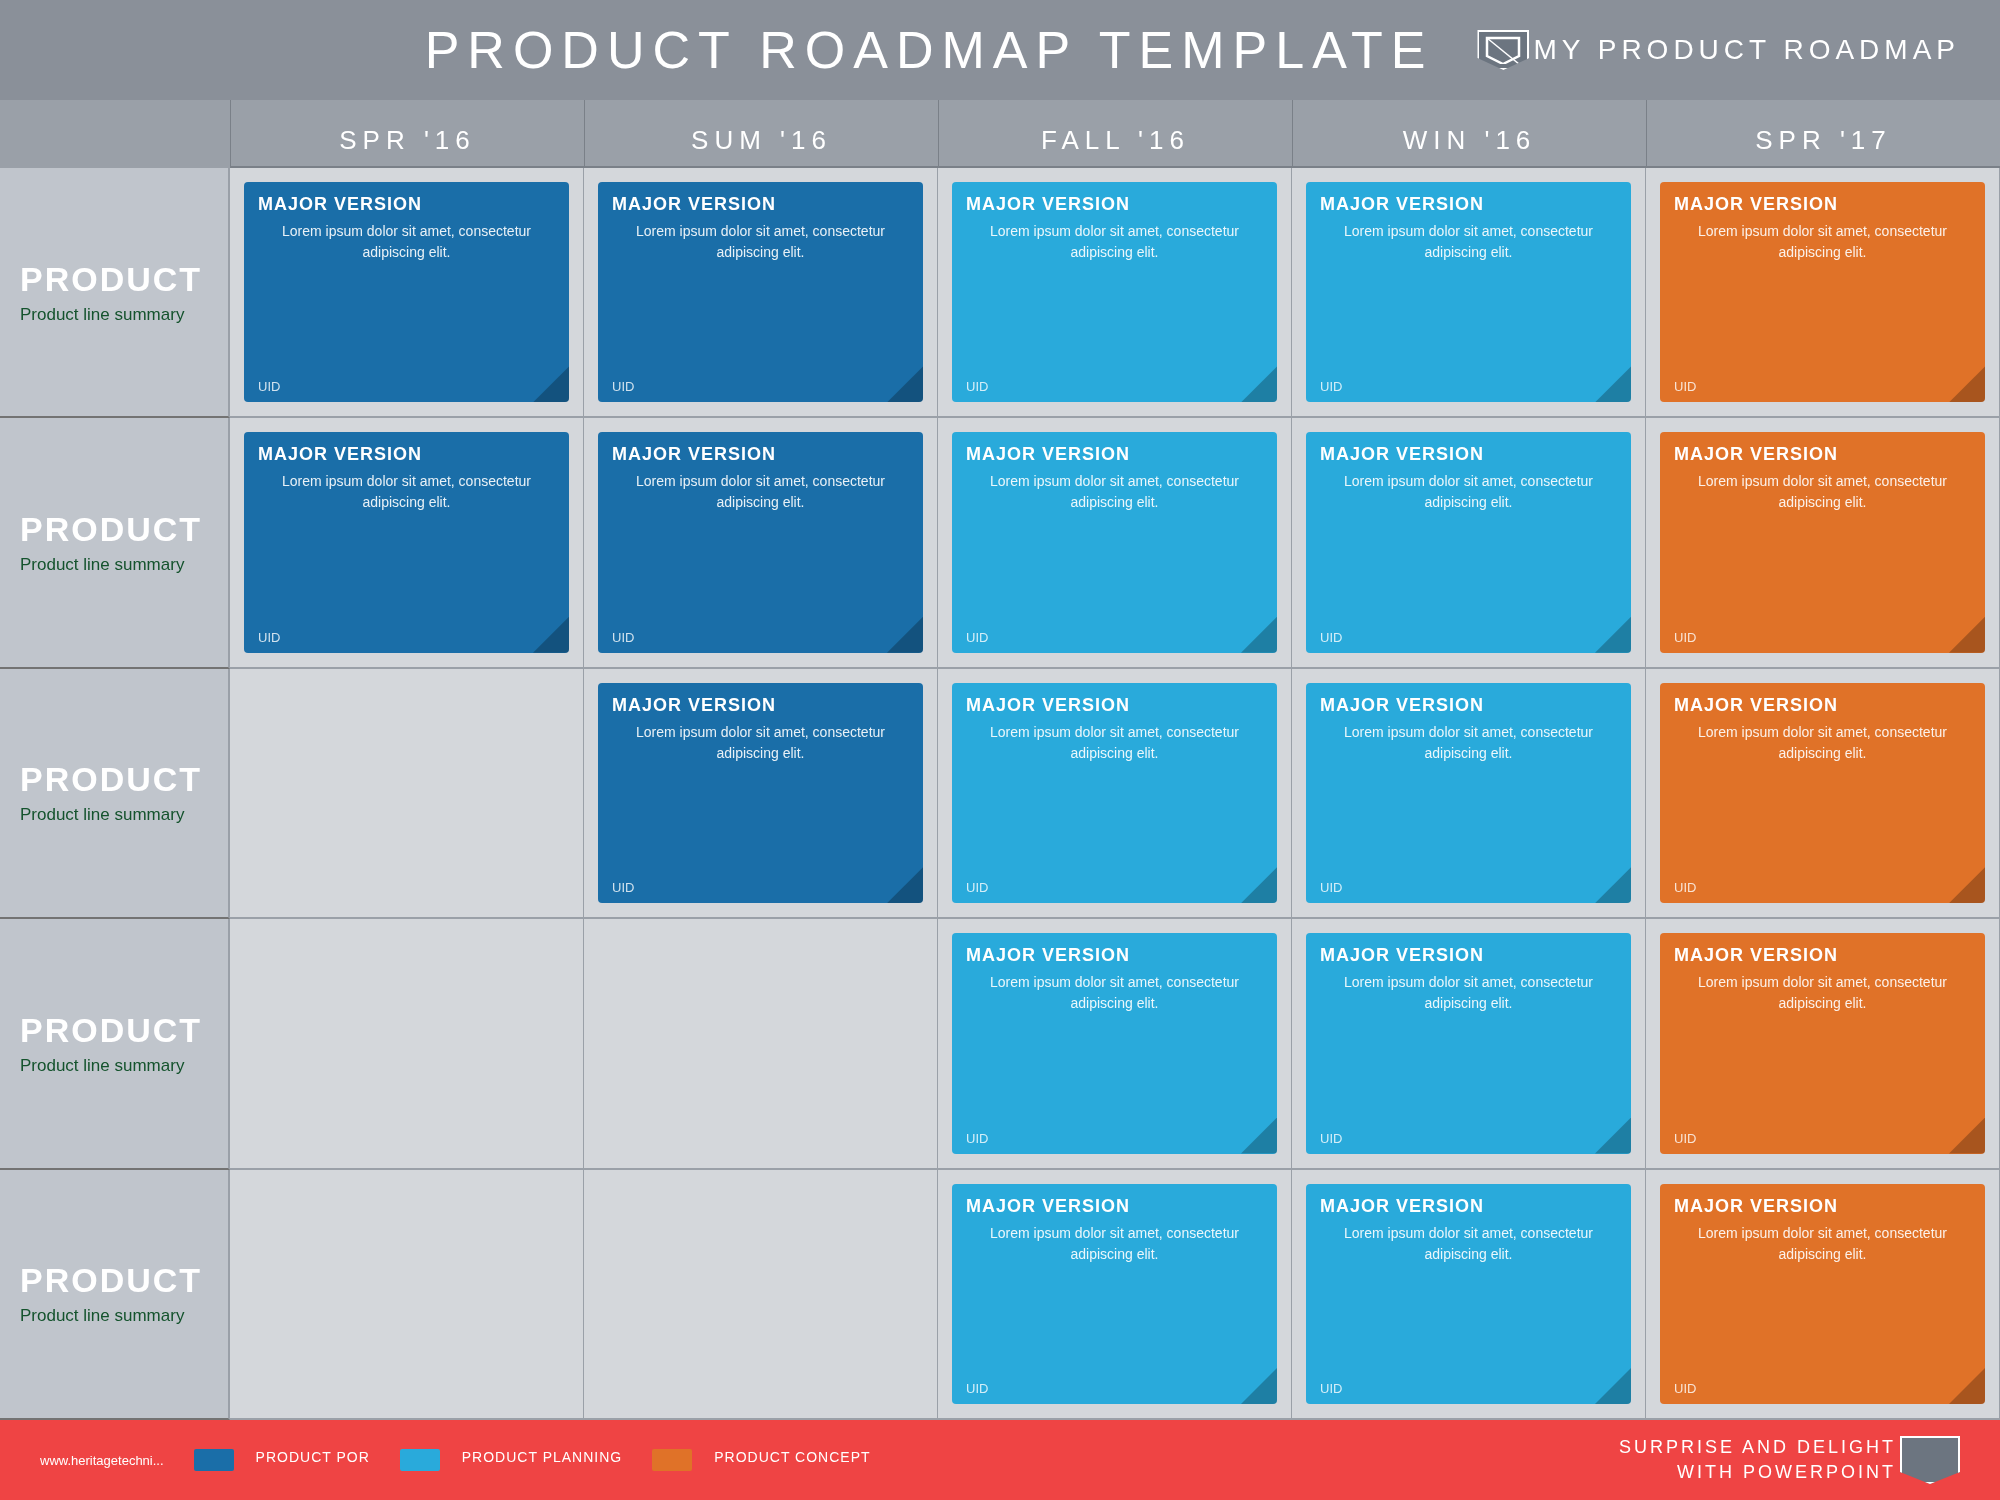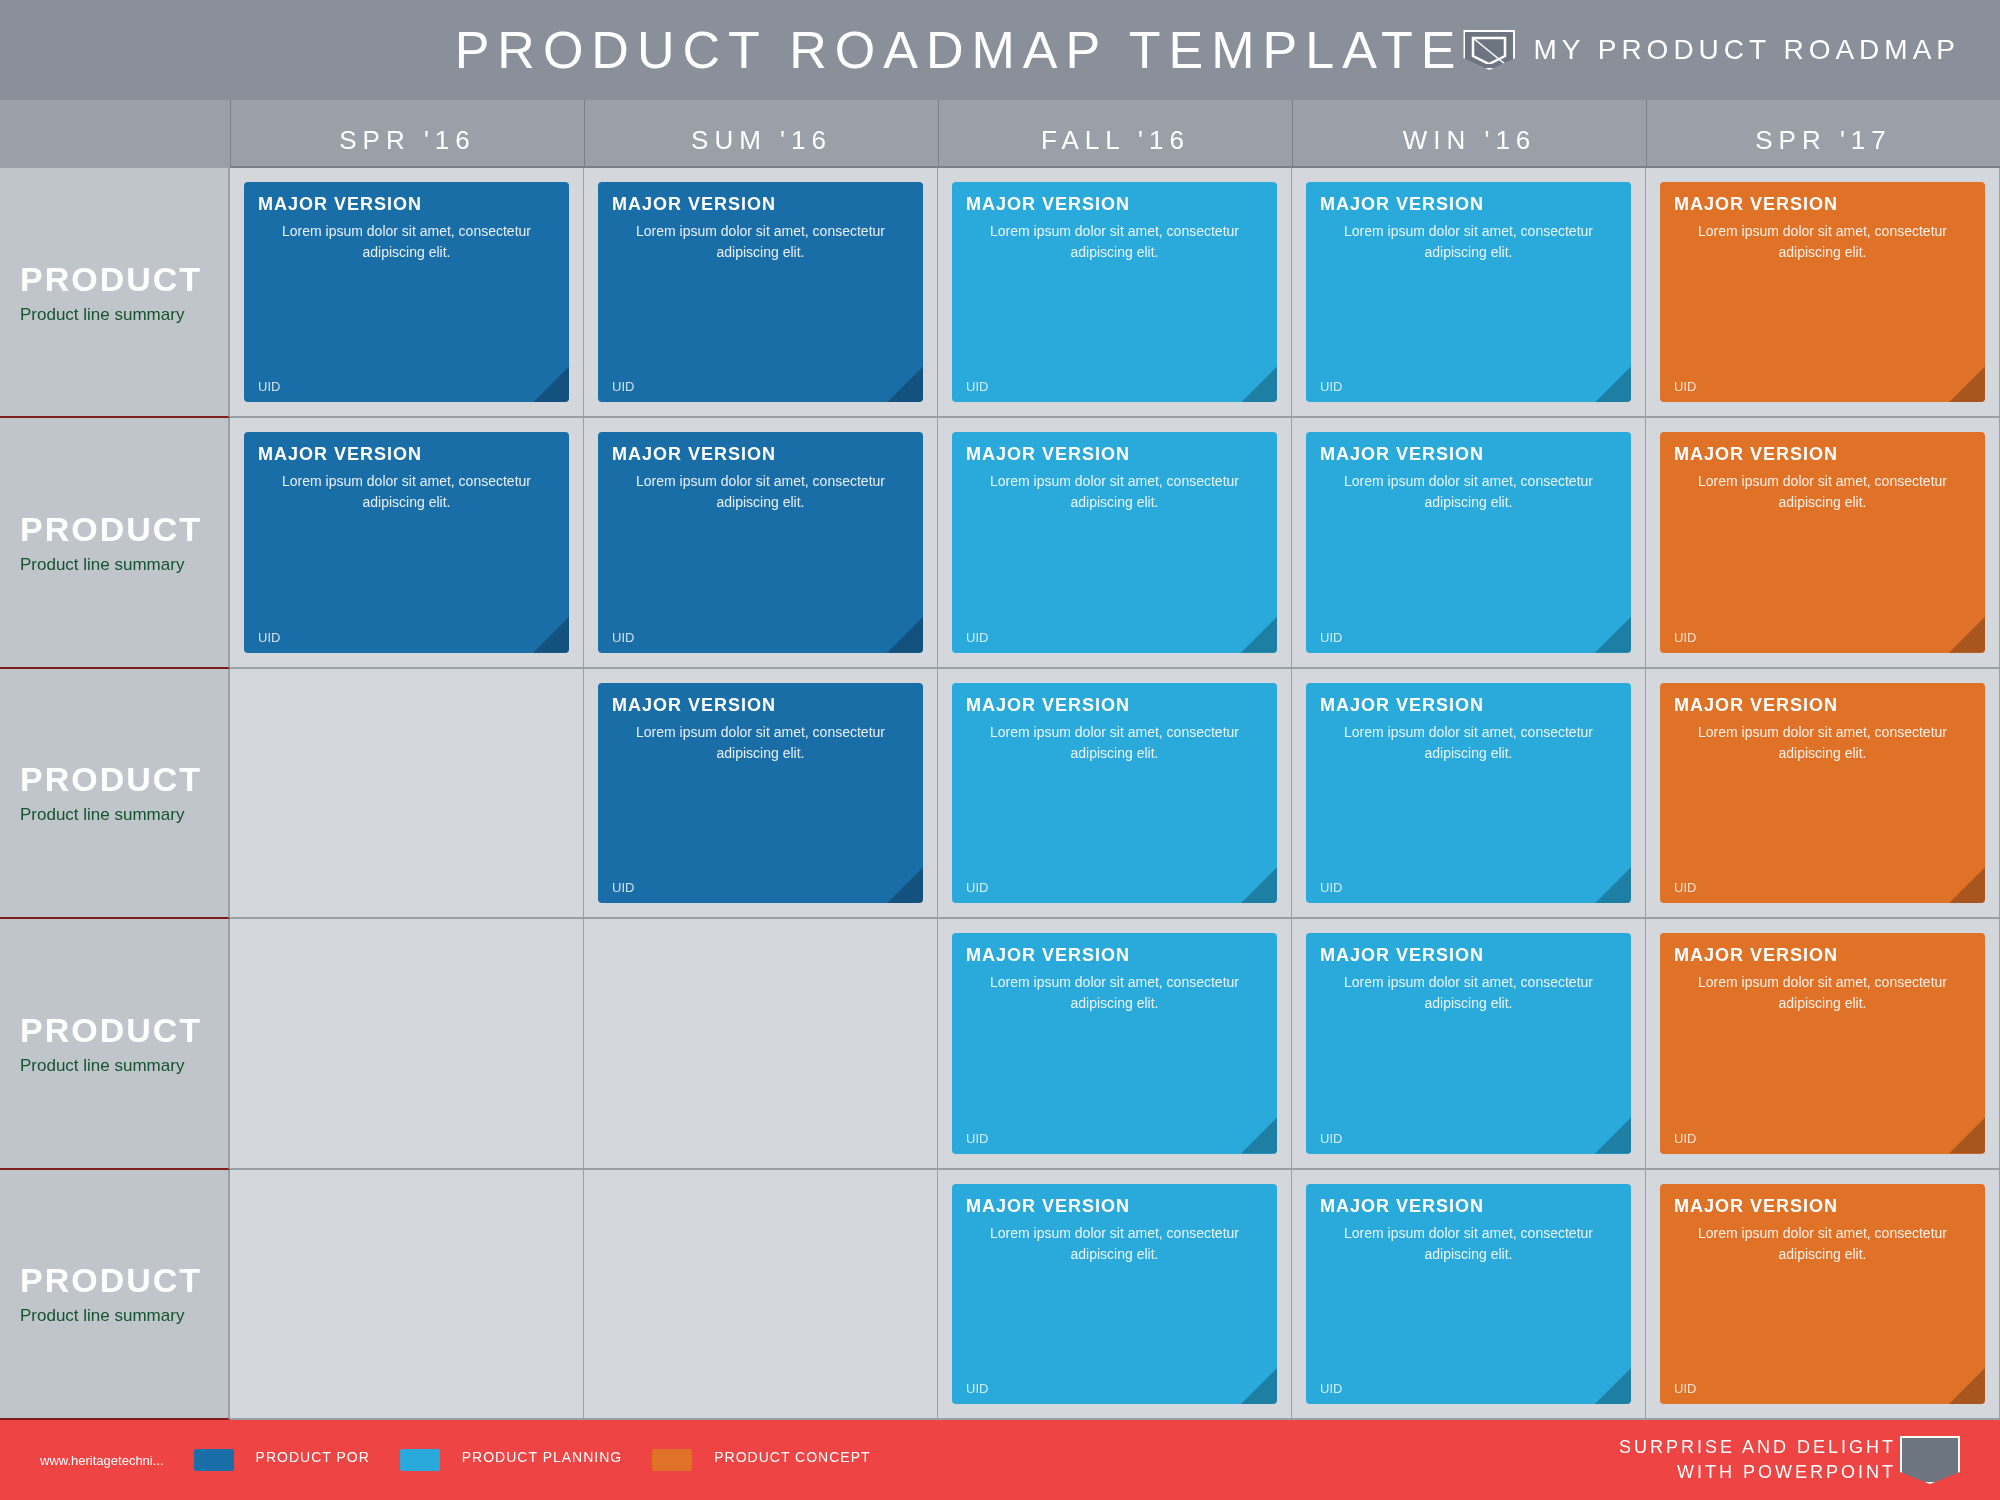--- a/index.html
+++ b/index.html
@@ -22,21 +22,22 @@
     .header-title {
       color: #ffffff;
       font-size: 52px;
       font-weight: 300;
       letter-spacing: 8px;
       text-transform: uppercase;
     }
     .header-right {
       display: flex;
       align-items: center;
-      gap: 18px;
+      gap: 4px;
+      margin-left: 44px;
     }
     .header-logo-icon {
       width: 52px;
       height: 40px;
       background: #fff;
       display: flex;
       align-items: center;
       justify-content: center;
       clip-path: polygon(0 0, 100% 0, 100% 70%, 50% 100%, 0 70%);
       background: #6c7580;
@@ -79,21 +80,21 @@
       height: calc(1500px - 100px - 68px - 80px);
     }
 
     .product-label {
       background: #c0c5cc;
       display: flex;
       flex-direction: column;
       justify-content: center;
       align-items: flex-start;
       padding: 20px 20px;
-      border-bottom: 2px solid #7f1d1d;
+      border-bottom: 2px solid #737373;
       border-right: 2px solid #9aa0a8;
     }
     .product-name {
       color: #fff;
       font-size: 34px;
       font-weight: 700;
       letter-spacing: 2px;
       text-transform: uppercase;
       margin-bottom: 6px;
     }

